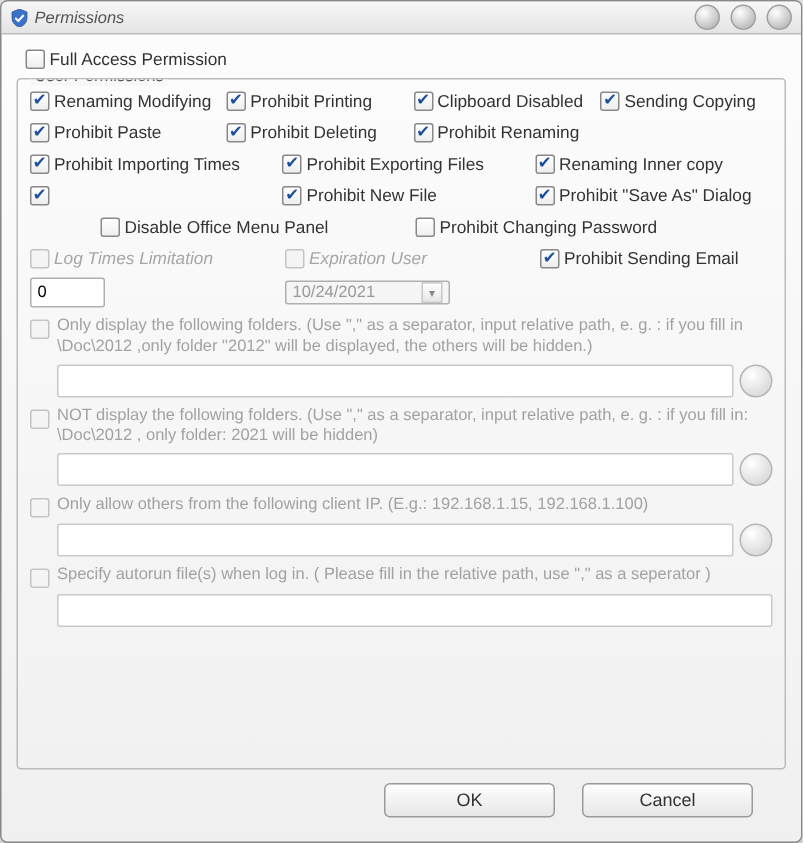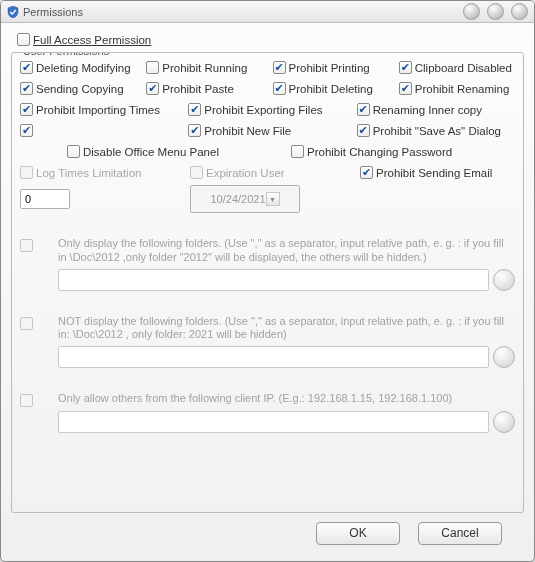--- a/index.html
+++ b/index.html
@@ -24,20 +24,21 @@
   .titlebar {
     height: 22px;
     background: linear-gradient(#f7f7f7, #e4e4e4);
     border-bottom: 1px solid #bbb;
     display: flex;
     align-items: center;
     padding: 0 6px;
     gap: 4px;
     font-size: 11px;
     color: #555;
+    font-style: italic;
   }
   .titlebar .icon {
     width: 12px; height: 12px;
     display: inline-flex; align-items:center; justify-content:center;
   }
   .titlebar .spacer { flex: 1; }
   .tb-btn {
     width: 17px; height: 17px;
     border-radius: 50%;
     background: radial-gradient(circle at 35% 30%, #fff, #cfcfcf 55%, #a8a8a8);
@@ -50,21 +51,20 @@
     overflow: hidden;
     display: flex;
     flex-direction: column;
   }
   .fullaccess {
     display: flex;
     align-items: center;
     gap: 4px;
     margin: 4px 2px 6px 6px;
     font-size: 12px;
-    text-decoration: underline;
   }
   .group {
     border: 1px solid #bbb;
     border-radius: 3px;
     padding: 8px 8px 6px 8px;
     position: relative;
     flex: 1;
     overflow: hidden;
   }
   .group-title {
@@ -84,38 +84,38 @@
   }
   .row2 {
     display: grid;
     grid-template-columns: 1fr 1fr 1fr;
     gap: 8px 10px;
     margin-bottom: 8px;
   }
   .row-office {
     display: grid;
     grid-template-columns: 200px 1fr;
-    gap: 8px 24px;
+    gap: 8px 10px;
     margin-bottom: 8px;
     padding-left: 47px;
   }
   .row-times {
     display: grid;
     grid-template-columns: 160px 160px 1fr;
     gap: 4px 10px;
     align-items: center;
   }
   .chk {
     display: inline-flex;
     align-items: center;
     gap: 3px;
     white-space: nowrap;
     font-size: 11.5px;
   }
-  .chk.disabled { color: #a6a6a6; }
+  .chk.disabled { color: #a6a6a6; font-style: italic; }
   .cb {
     width: 13px; height: 13px;
     border: 1px solid #888;
     border-radius: 2px;
     background: linear-gradient(#fff,#eee);
     display: inline-flex;
     align-items:center; justify-content:center;
     font-size: 11px; line-height: 1;
     color: #1a4fa0;
   }
@@ -125,44 +125,44 @@
     height: 20px;
     border: 1px solid #b0b0b0;
     border-radius: 2px;
     padding: 0 4px;
     font-size: 11px;
     background: #fff;
     margin-top: 2px;
   }
   .date-input {
     width: 110px;
-    height: 28px;
+    height: 16px;
     border: 1px solid #b0b0b0;
     border-radius: 2px;
     padding: 0 4px;
     font-size: 11px;
     background: #f5f5f5;
     color: #999;
     display: flex;
     align-items: center;
-    justify-content: center;
+    justify-content: space-between;
     margin-top: 2px;
   }
   .date-input .dd {
     width: 14px; height: 14px;
     border: 1px solid #c8c8c8;
     background: linear-gradient(#fefefe,#e6e6e6);
     display: inline-flex; align-items:center; justify-content:center;
     font-size: 8px; color: #888;
   }
   .opt-block {
     display: grid;
     grid-template-columns: 18px 1fr;
-    gap: 2px 20px;
-    margin-top: 24px;
+    gap: 2px 0;
+    margin-top: 6px;
     color: #a2a2a2;
     font-size: 11px;
   }
   .opt-block .desc { line-height: 1.25; }
   .opt-block .field-row {
     grid-column: 2 / 3;
     display: flex;
     align-items: center;
     gap: 4px;
     margin-top: 2px;
@@ -182,21 +182,21 @@
   }
   .button-bar {
     height: 40px;
     display: flex;
     align-items: center;
     justify-content: flex-end;
     gap: 18px;
     padding: 0 22px;
   }
   .btn {
-    width: 84px;
+    width: 114px;
     height: 23px;
     border: 1px solid #9a9a9a;
     border-radius: 4px;
     background: linear-gradient(#fefefe,#e7e7e7);
     font-size: 12px;
     display: inline-flex;
     align-items:center;
     justify-content:center;
     color: #333;
     cursor: pointer;
@@ -227,25 +227,21 @@
       <span class="cb"></span>
       <span>Full Access Permission</span>
     </label>
 
     <div class="group">
       <span class="group-title">User Permissions</span>
 
       <div class="grid">
         <label class="chk">
             <span class="cb">✔</span>
-            <span>Deleting Modifying</span>
-          </label>
-        <label class="chk">
-            <span class="cb"></span>
-            <span>Prohibit Running</span>
+            <span>Renaming Modifying</span>
           </label>
         <label class="chk">
             <span class="cb">✔</span>
             <span>Prohibit Printing</span>
           </label>
         <label class="chk">
             <span class="cb">✔</span>
             <span>Clipboard Disabled</span>
           </label>
 
@@ -349,20 +345,27 @@
 
       <div class="opt-block">
         <span class="cb disabled" style="align-self:start;margin-top:2px"></span>
         <div class="desc">Only allow others from the following client IP. (E.g.: 192.168.1.15, 192.168.1.100)</div>
         <div class="field-row">
           <input class="long-input" value="" style="">
           <span class="round-btn"></span>
         </div>
       </div>
 
+      <div class="opt-block">
+        <span class="cb disabled" style="align-self:start;margin-top:2px"></span>
+        <div class="desc">Specify autorun file(s) when log in. ( Please fill in the relative path, use "," as a seperator )</div>
+        <div class="field-row">
+          <input class="long-input" value="" style="">
+        </div>
+      </div>
 
     </div>
 
     <div class="button-bar">
       <div class="btn">OK</div>
       <div class="btn">Cancel</div>
     </div>
 
   </div>
 </div>

